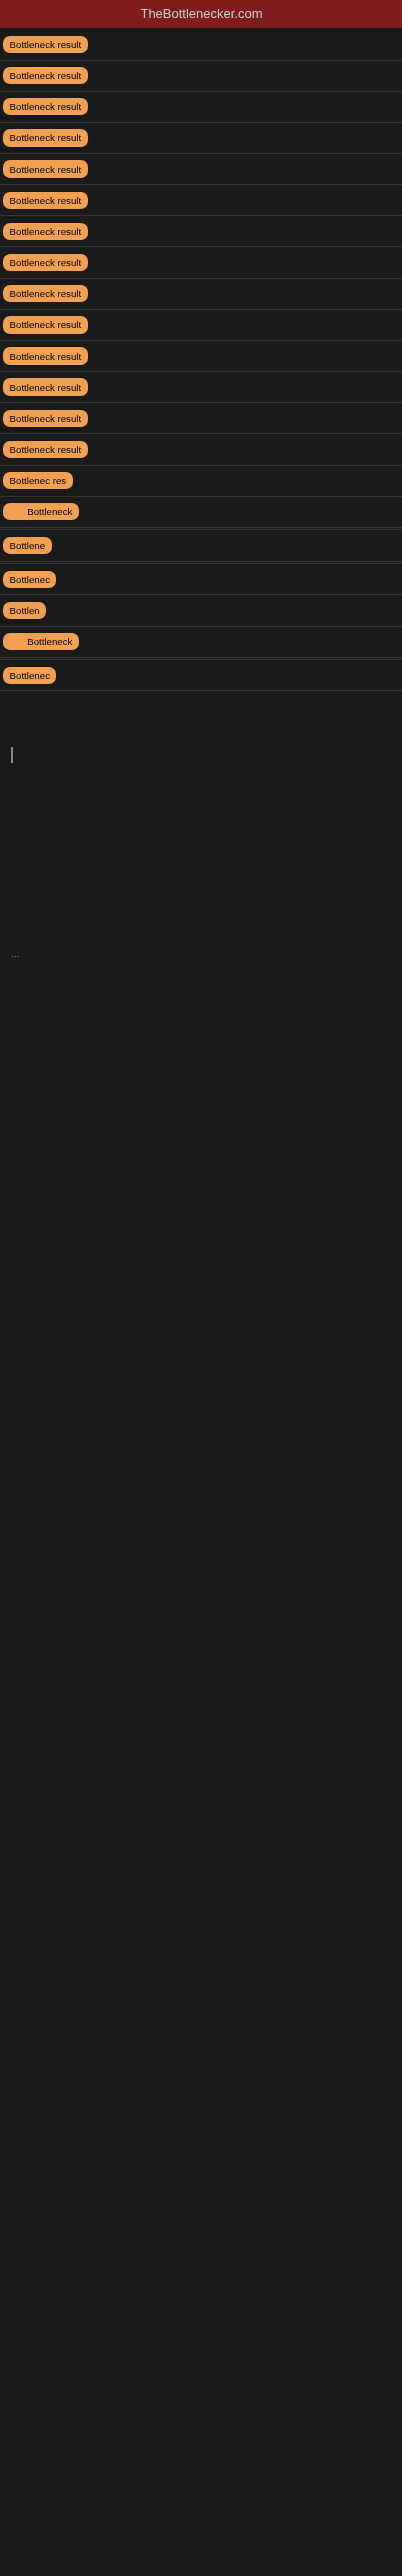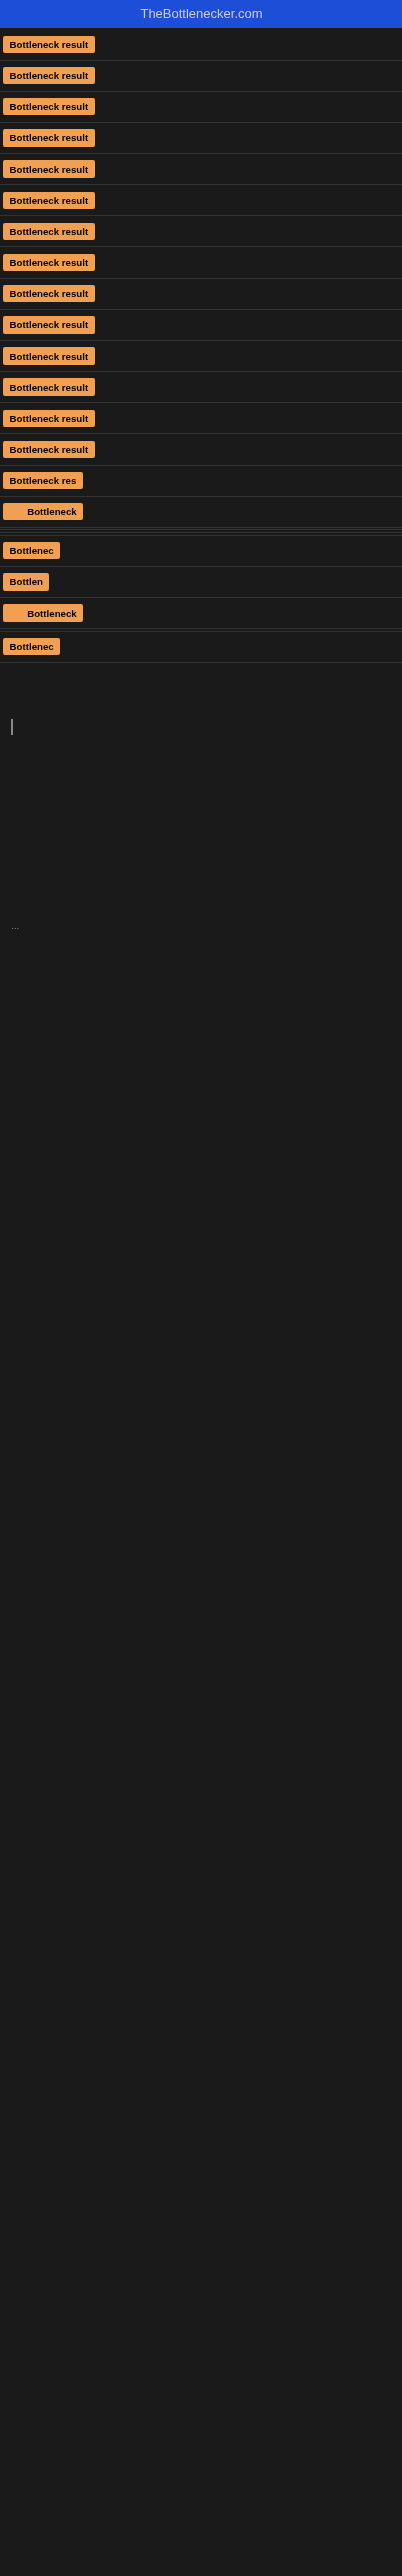--- a/index.html
+++ b/index.html
@@ -14,37 +14,37 @@
       background-color: #1a1a1a;
       font-family: Arial, sans-serif;
       position: relative;
     }
 
     .site-title {
       text-align: center;
       color: #cccccc;
       font-size: 13px;
       padding: 6.4px 0;
-      background-color: #1d4ed8;
+      background-color: #7f1d1d;
     }
 
     .bottleneck-item {
       display: flex;
       align-items: center;
       padding: 4.8px 3.2px;
       margin-bottom: 0;
     }
 
     .bottleneck-badge {
       background-color: #f0a050;
       color: #000000;
       font-size: 9.7px;
-      font-weight: bold;
+      font-weight: normal;
       padding: 3.2px 6.4px;
-      border-radius: 2px;
+      border-radius: 7px;
       white-space: nowrap;
       overflow: hidden;
       display: inline-block;
     }
 
     .row-divider {
       border: none;
       border-top: 0.8px solid #333;
       margin: 1.6px 0;
     }
@@ -156,31 +156,34 @@
       <span class="bottleneck-badge item-full">Bottleneck result</span>
     </div>
     <hr class="row-divider">
 
     <div class="bottleneck-item">
       <span class="bottleneck-badge item-full">Bottleneck result</span>
     </div>
     <hr class="row-divider">
 
     <div class="bottleneck-item">
-      <span class="bottleneck-badge item-w1">Bottleneck res</span>
+      <span class="bottleneck-badge item-w1">Bottlenec res</span>
     </div>
     <hr class="row-divider">
 
     <div class="bottleneck-item">
       <span class="bottleneck-badge item-w3">Bottleneck</span>
     </div>
     <hr class="row-divider">
 
     <hr class="row-divider">
 
+    <div class="bottleneck-item">
+      <span class="bottleneck-badge item-w4">Bottlene</span>
+    </div>
     <hr class="row-divider">
 
     <hr class="row-divider">
 
     <div class="bottleneck-item">
       <span class="bottleneck-badge item-w5">Bottlenec</span>
     </div>
     <hr class="row-divider">
 
     <div class="bottleneck-item">

